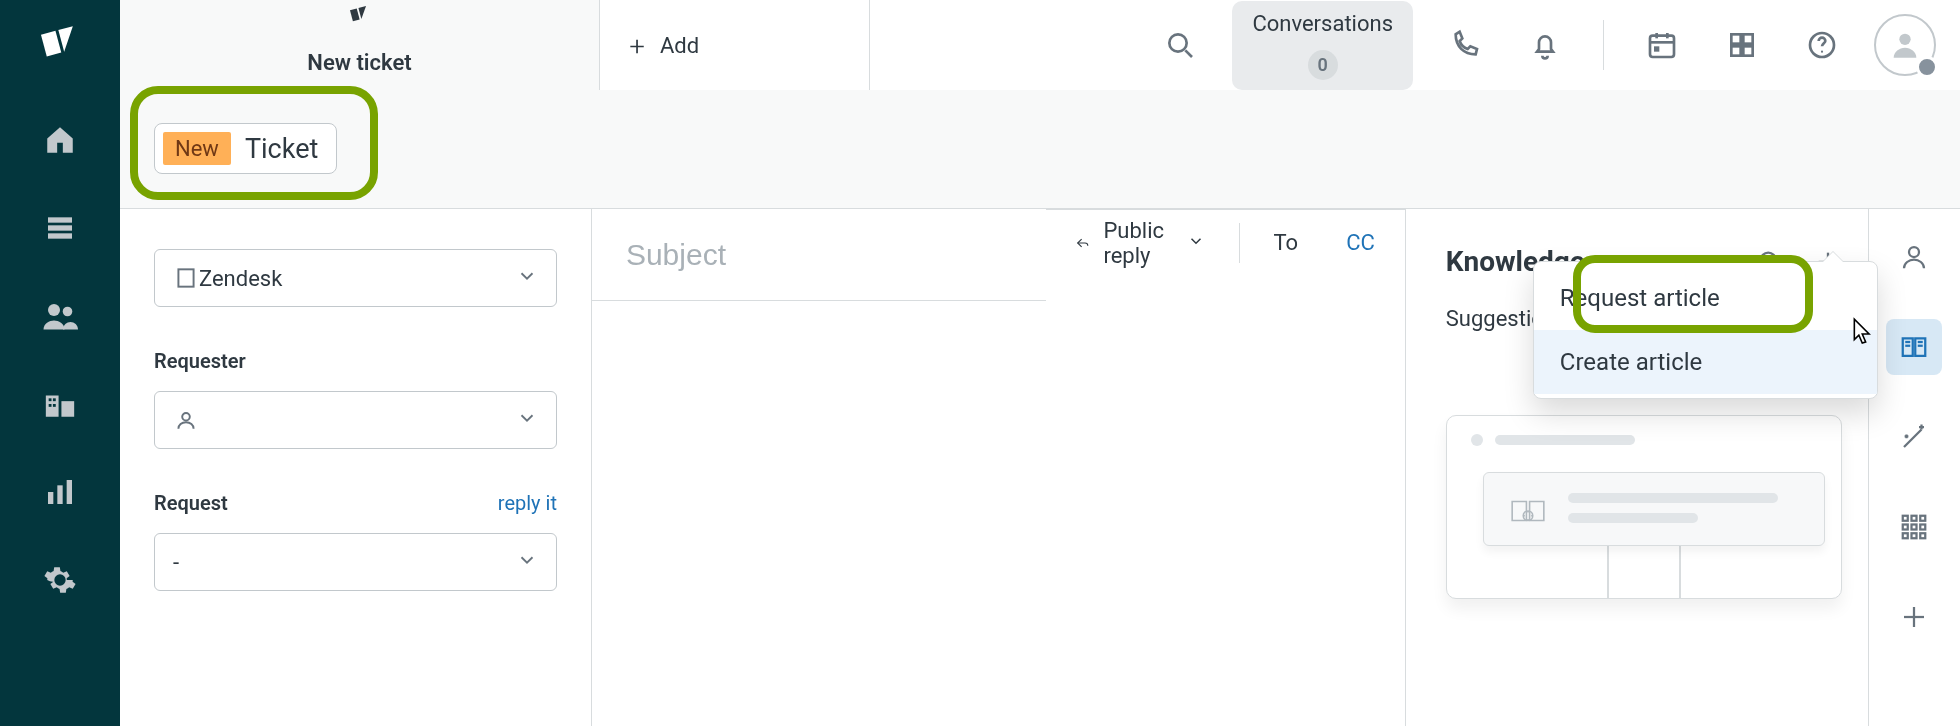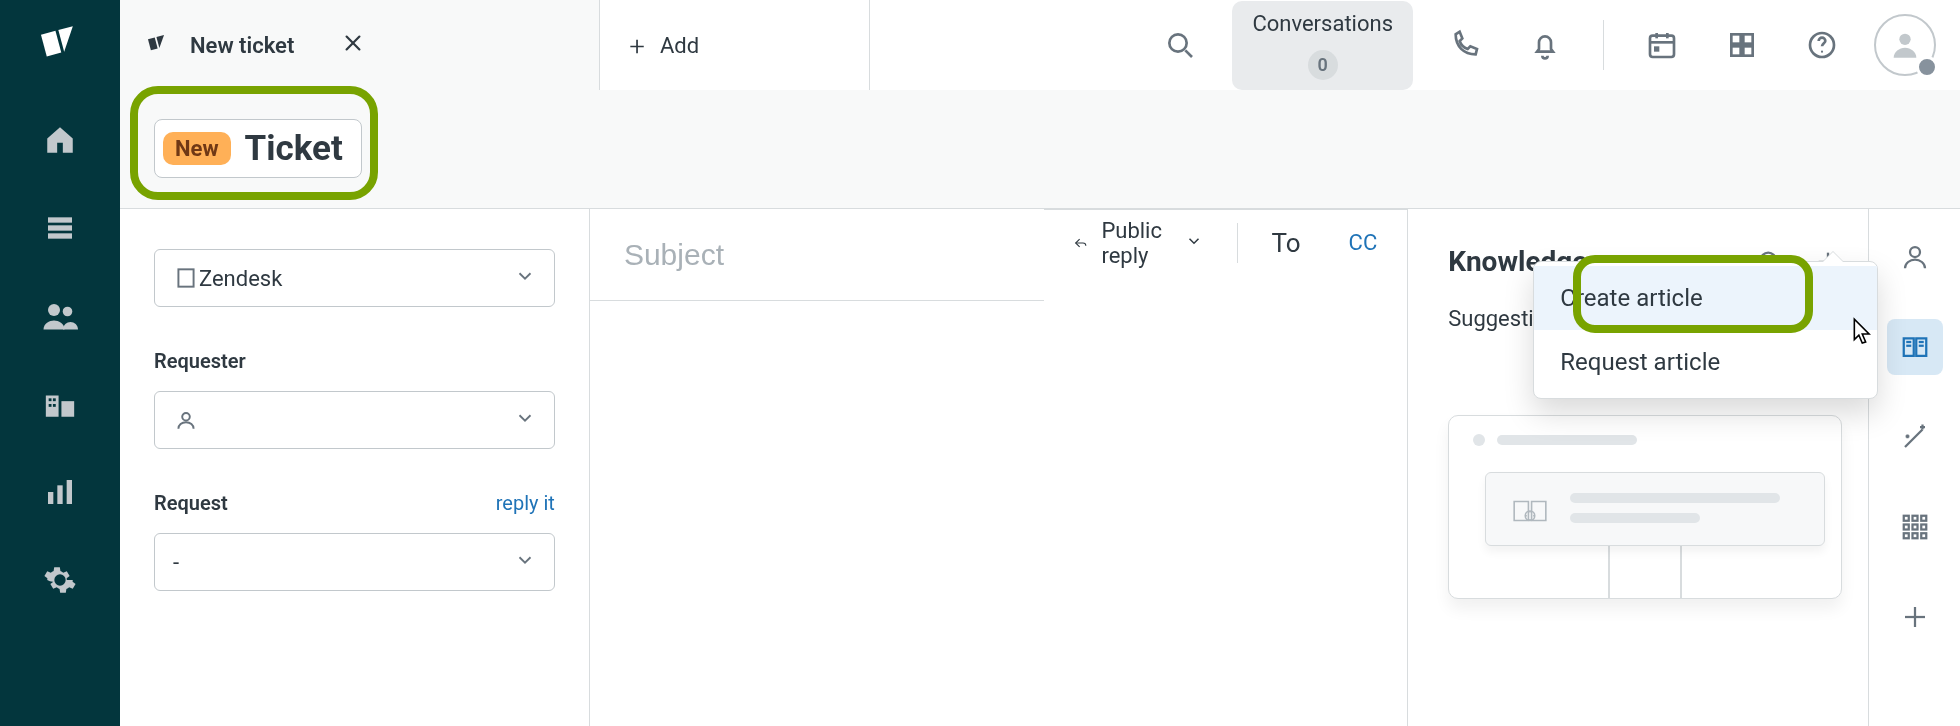--- a/index.html
+++ b/index.html
@@ -68,21 +68,21 @@
     border-right: 1px solid var(--border);
     background: var(--bg-subtle);
   }
   .tab .tab-icon svg { width: 28px; height: 28px; }
   .tab .tab-title { font-size: 22px; font-weight: 600; }
   .tab .tab-close { margin-left: 30px; color: var(--text); cursor: pointer; }
   .tab .tab-close svg { width: 22px; height: 22px; }
   .tab.add { gap: 10px; color: var(--text); cursor: pointer; background: #fff;}
   .tab.add .plus { font-size: 26px; font-weight: 400; }
   .tab.add .lbl { font-size: 22px; font-weight: 400; }
-  .ticket-tab { width: 480px; }
+  .ticket-tab { width: 480px; flex-direction: column; }
   .add-tab { width: 270px; border-right: 1px solid var(--border); }
 
   .header-right {
     flex: 1;
     display: flex; align-items: center; justify-content: flex-end;
     gap: 24px;
     padding-right: 24px;
   }
   .hdr-btn {
     width: 56px; height: 56px;
@@ -135,26 +135,26 @@
   }
   .status-pill {
     display: inline-flex; align-items: center; gap: 14px;
     background: #fff;
     border: 1px solid var(--border-strong);
     border-radius: 8px;
     padding: 8px 18px 8px 8px;
   }
   .status-badge {
     background: var(--badge-new-bg); color: var(--badge-new-text);
-    border-radius: 10px;
+    border-radius: 2px;
     padding: 4px 12px;
-    font-weight: 700;
+    font-weight: 400;
     font-size: 22px;
   }
-  .status-pill .type { font-size: 35px; font-weight: 700; text-align: center; }
+  .status-pill .type { font-size: 27px; font-weight: 400; text-align: center; }
   .status-highlight {
     position: absolute;
     left: 130px; top: 86px;
     width: 248px; height: 114px;
     border: 8px solid var(--highlight);
     border-radius: 28px;
     pointer-events: none;
   }
 
   
@@ -216,21 +216,21 @@
     padding: 0 30px;
     gap: 24px;
   }
   .reply-btn {
     display: inline-flex; align-items: center; gap: 14px;
     font-size: 22px; cursor: pointer;
   }
   .reply-btn svg { width:22px; height:22px; stroke: var(--text); fill:none; stroke-width:2;}
   .reply-chev svg { width:18px; height:18px; stroke: var(--text); fill:none; stroke-width:2;}
   .vdiv { width:1px; height:40px; background:var(--border); margin: 0 10px;}
-  .to-label { font-size: 26px; color: var(--text); }
+  .to-label { font-size: 22px; color: var(--text); }
   .spacer-flex { flex:1; }
   .cc { font-size: 22px; color: var(--link); cursor: pointer; }
 
   
   .knowledge {
     width: 470px;
     padding: 36px 26px 0 40px;
     position: relative;
   }
   .kn-header {
@@ -569,22 +569,22 @@
             <line x1="4" y1="12" x2="20" y2="12"></line>
           </svg>
       </span>
     </div>
 
     <div class="kn-tabrow">
       <span>Suggestions</span>
     </div>
 
     <div class="kn-popover">
+      <div class="kn-menu-item">Request article</div>
       <div class="kn-menu-item hovered">Create article</div>
-      <div class="kn-menu-item">Request article</div>
     </div>
     <div class="kn-highlight-create" style="top:46px; right:55px; width:240px; height:78px;"></div>
     <div class="cursor-pointer" style="top:108px; right:-6px;">
       <svg viewBox="0 0 24 30">
           <path d="M7 2v18l4-4 3 7 3-1-3-7h6L7 2z" fill="#fff" stroke="#000" stroke-width="1.4"></path>
         </svg>
     </div>
 
     <div class="kn-placeholder">
       <div class="ph-row">

